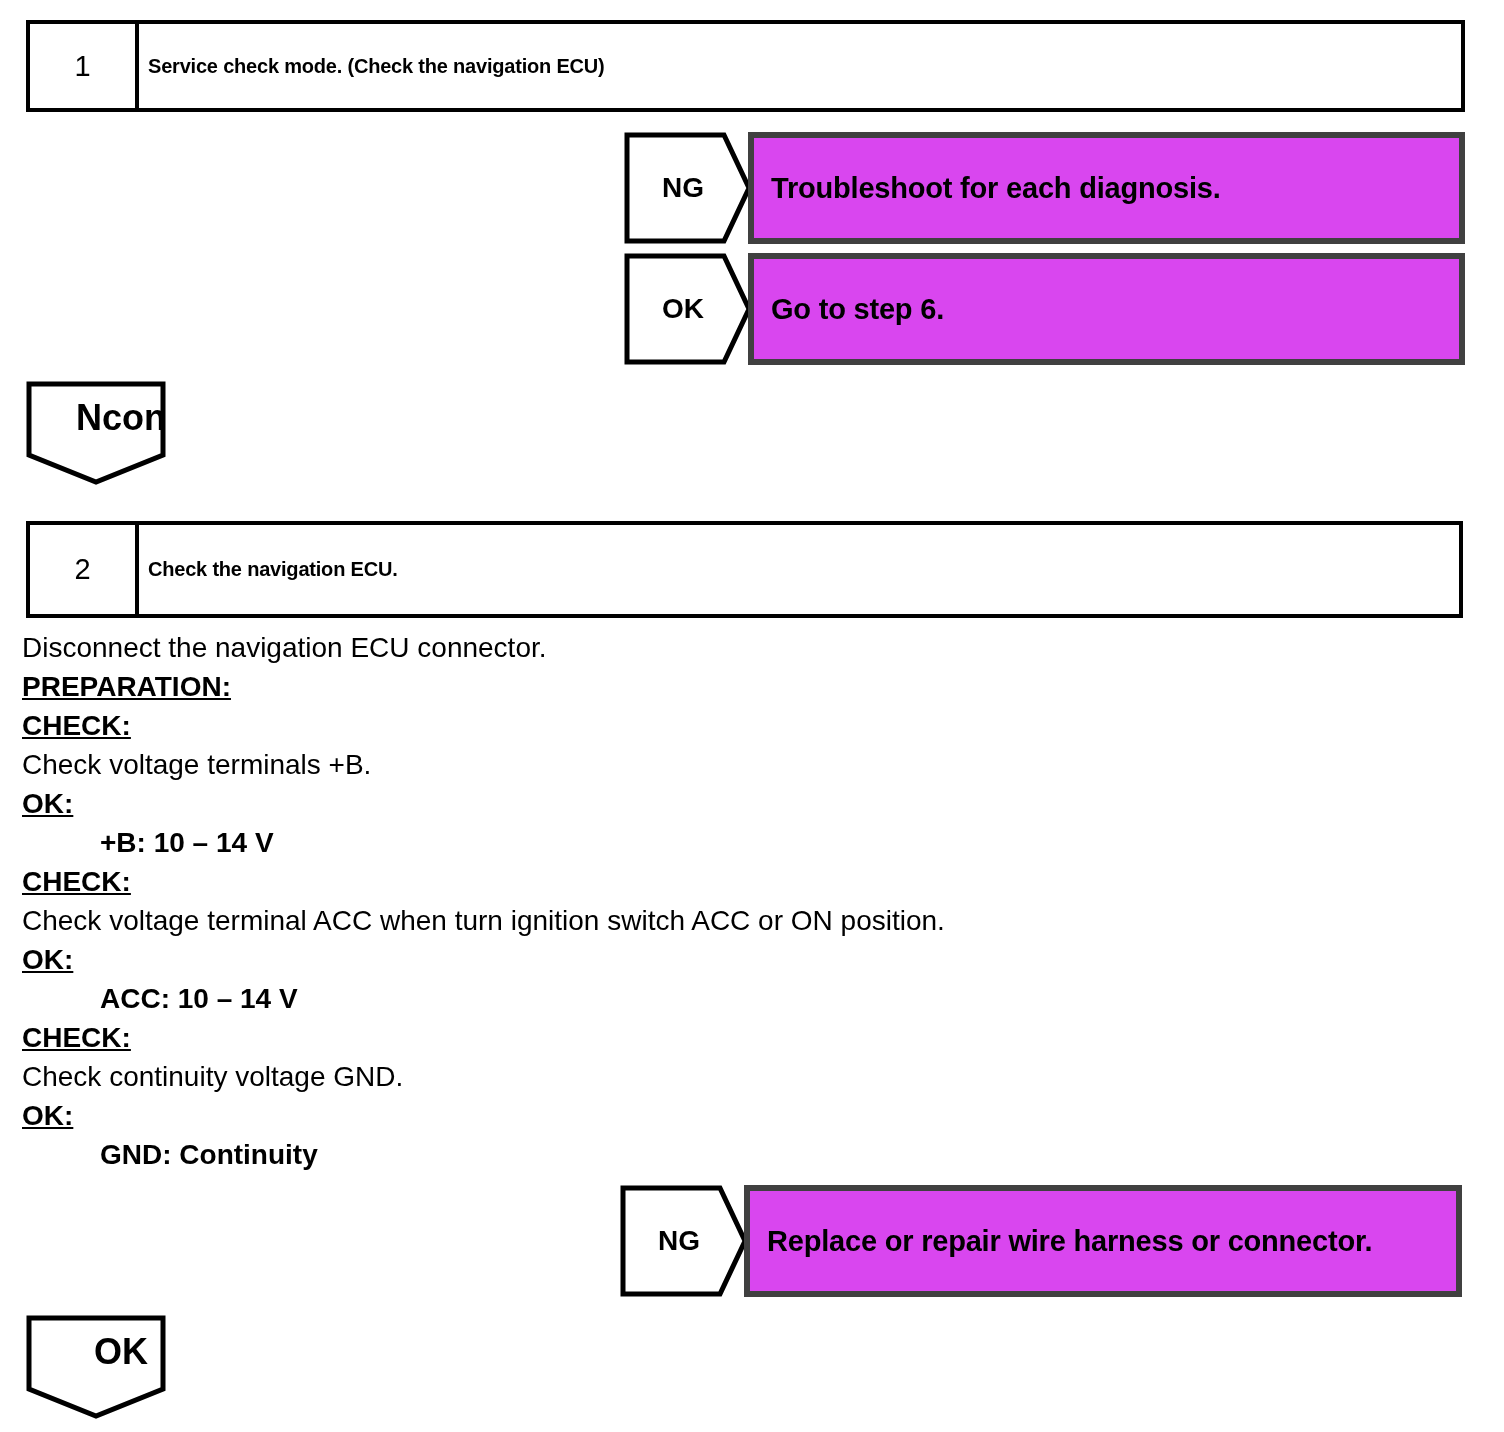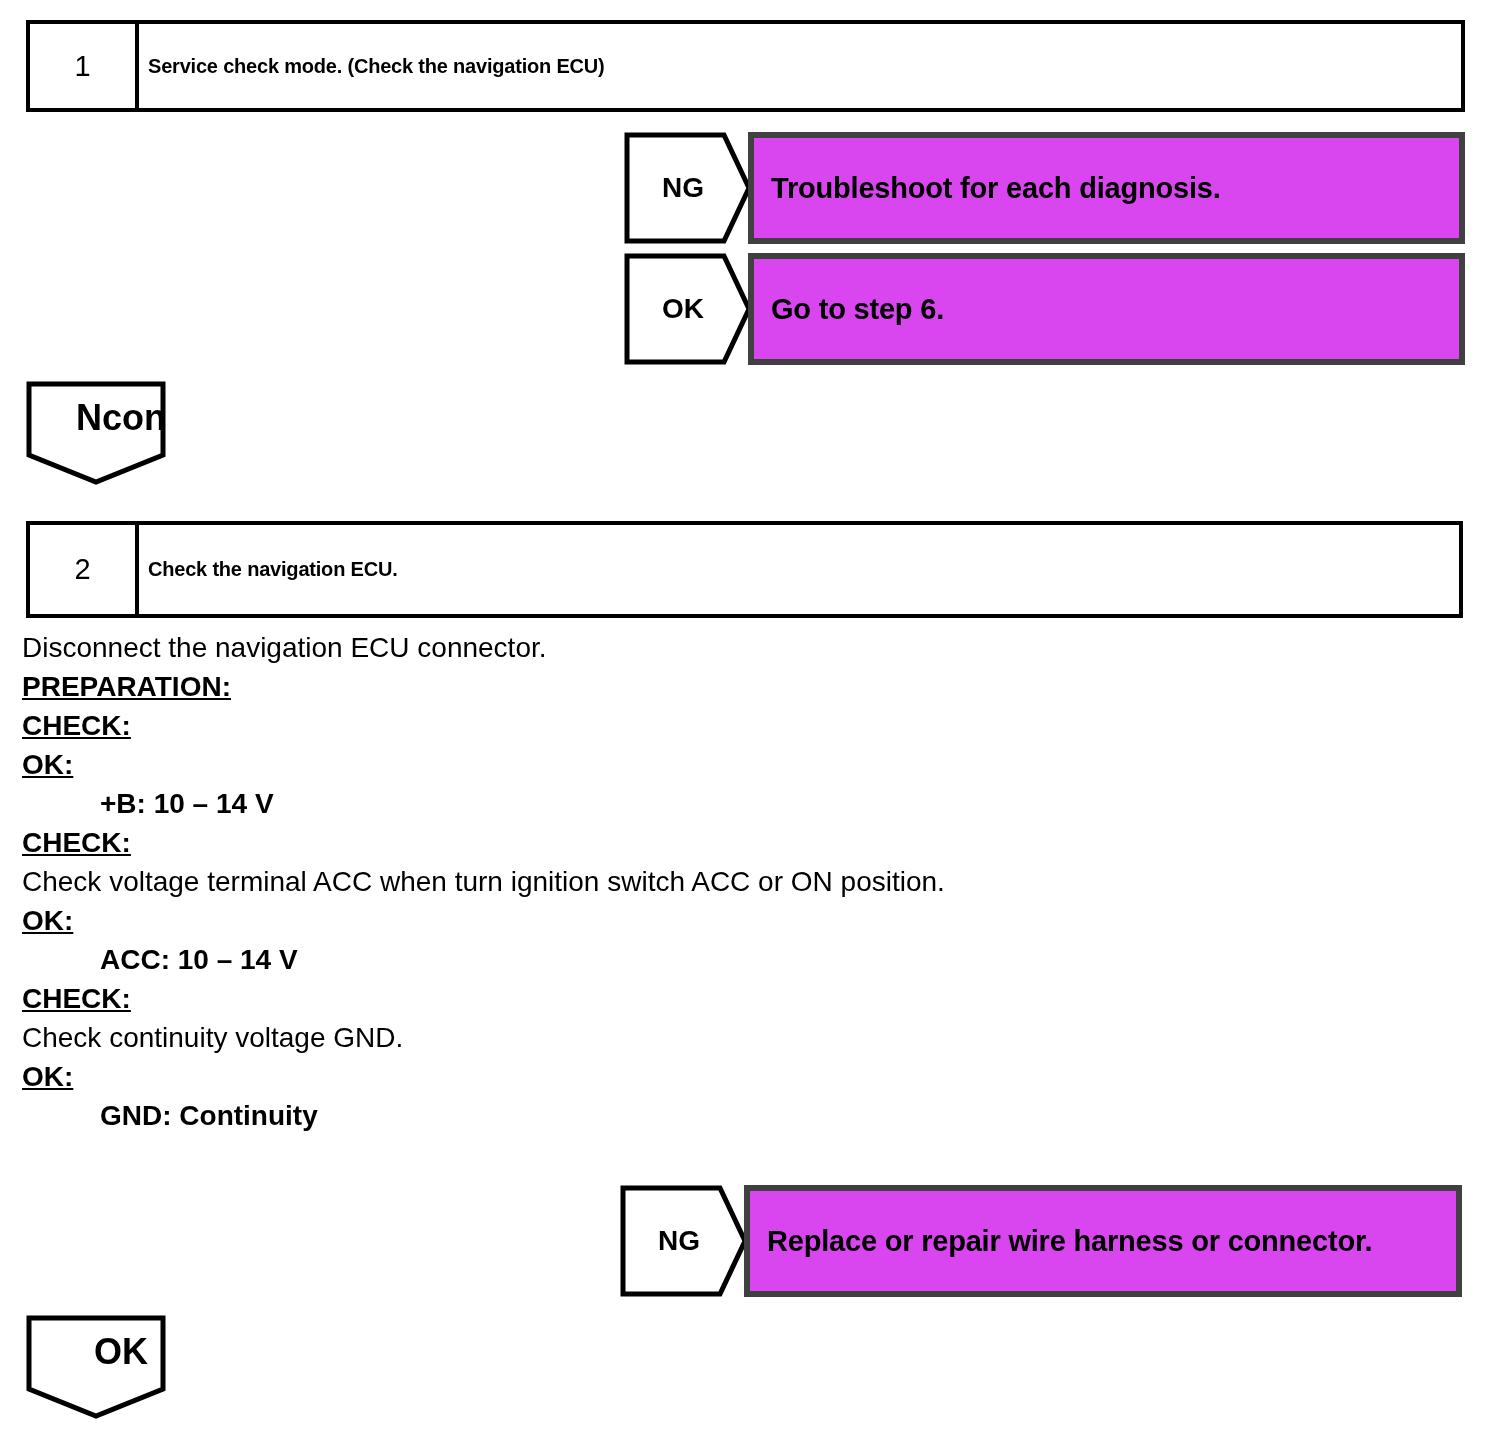--- a/index.html
+++ b/index.html
@@ -190,20 +190,21 @@
 
   <div class="step-box" style="left:26px; top:521px; width:1437px; height:97px;">
     <div class="step-num">2</div>
     <div class="step-title">Check the navigation ECU.</div>
   </div>
 
   <div class="body-text">
     <div class="tline normal">Disconnect the navigation ECU connector.</div>
     <div class="tline heading">PREPARATION:</div>
     <div class="tline heading">CHECK:</div>
+    <div class="tline normal">Check voltage terminals +B.</div>
     <div class="tline heading">OK:</div>
     <div class="tline value">+B: 10 – 14 V</div>
     <div class="tline heading">CHECK:</div>
     <div class="tline normal">Check voltage terminal ACC when turn ignition switch ACC or ON position.</div>
     <div class="tline heading">OK:</div>
     <div class="tline value">ACC: 10 – 14 V</div>
     <div class="tline heading">CHECK:</div>
     <div class="tline normal">Check continuity voltage GND.</div>
     <div class="tline heading">OK:</div>
     <div class="tline value">GND: Continuity</div>

